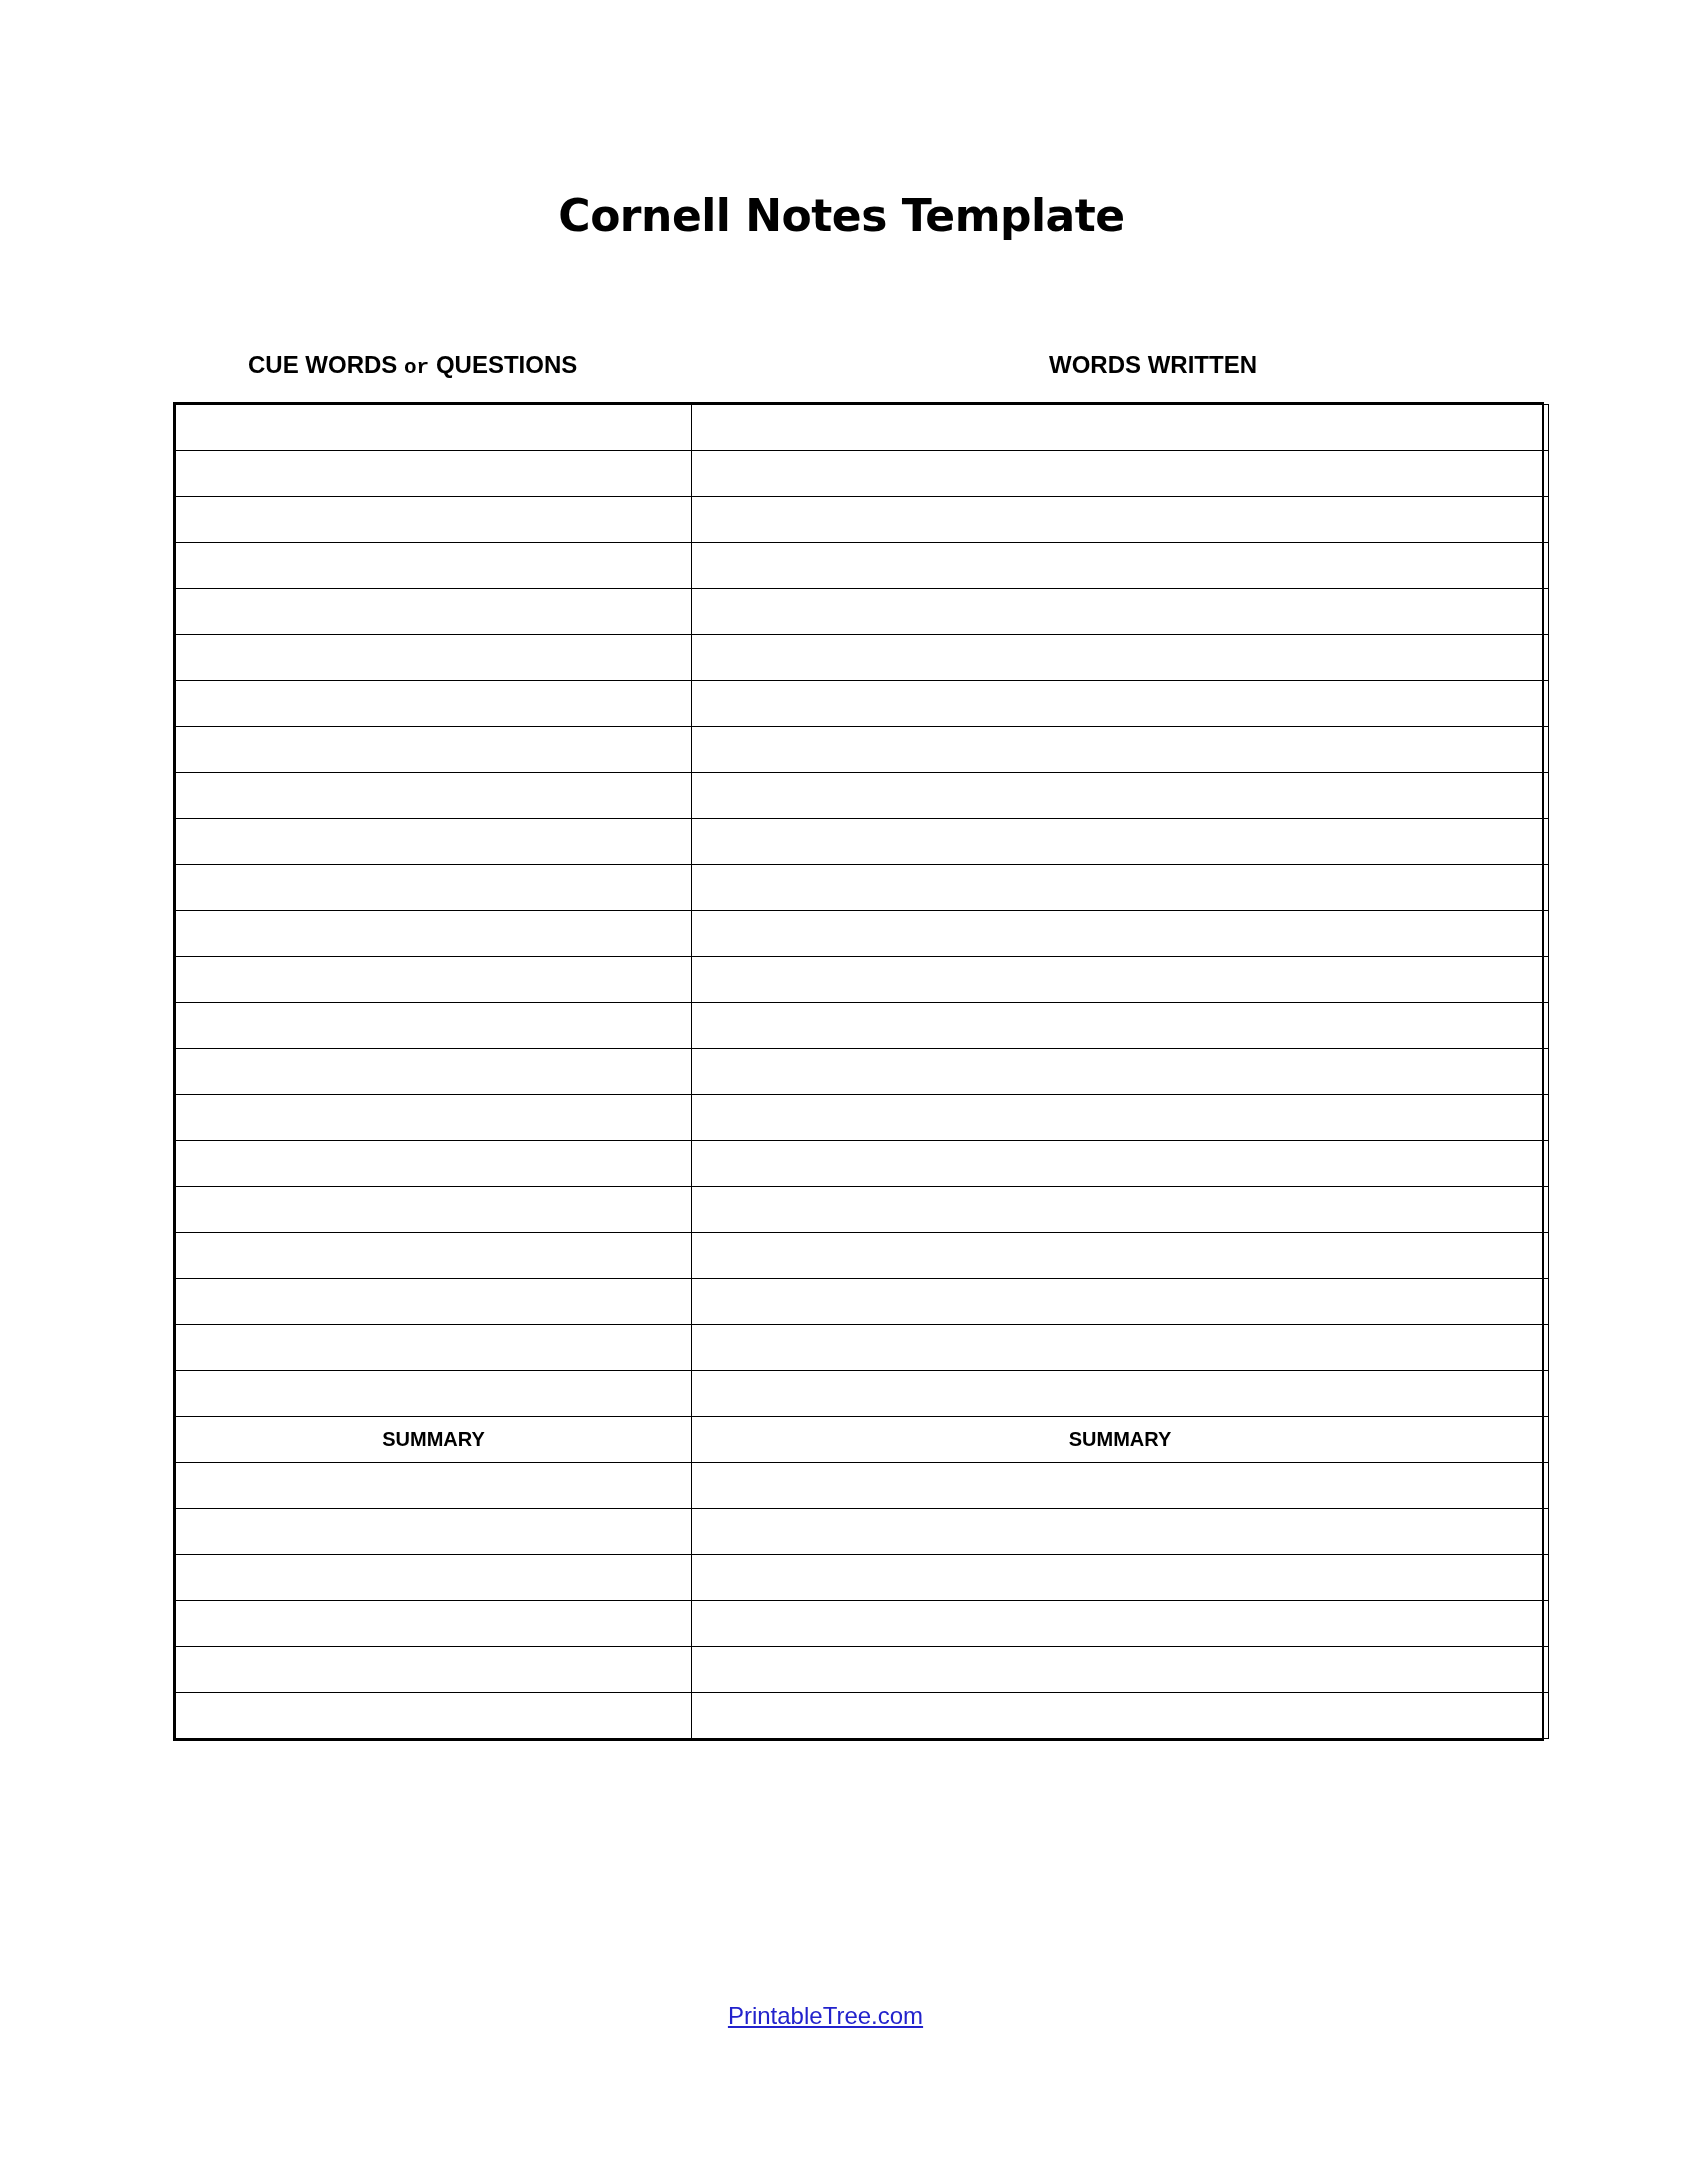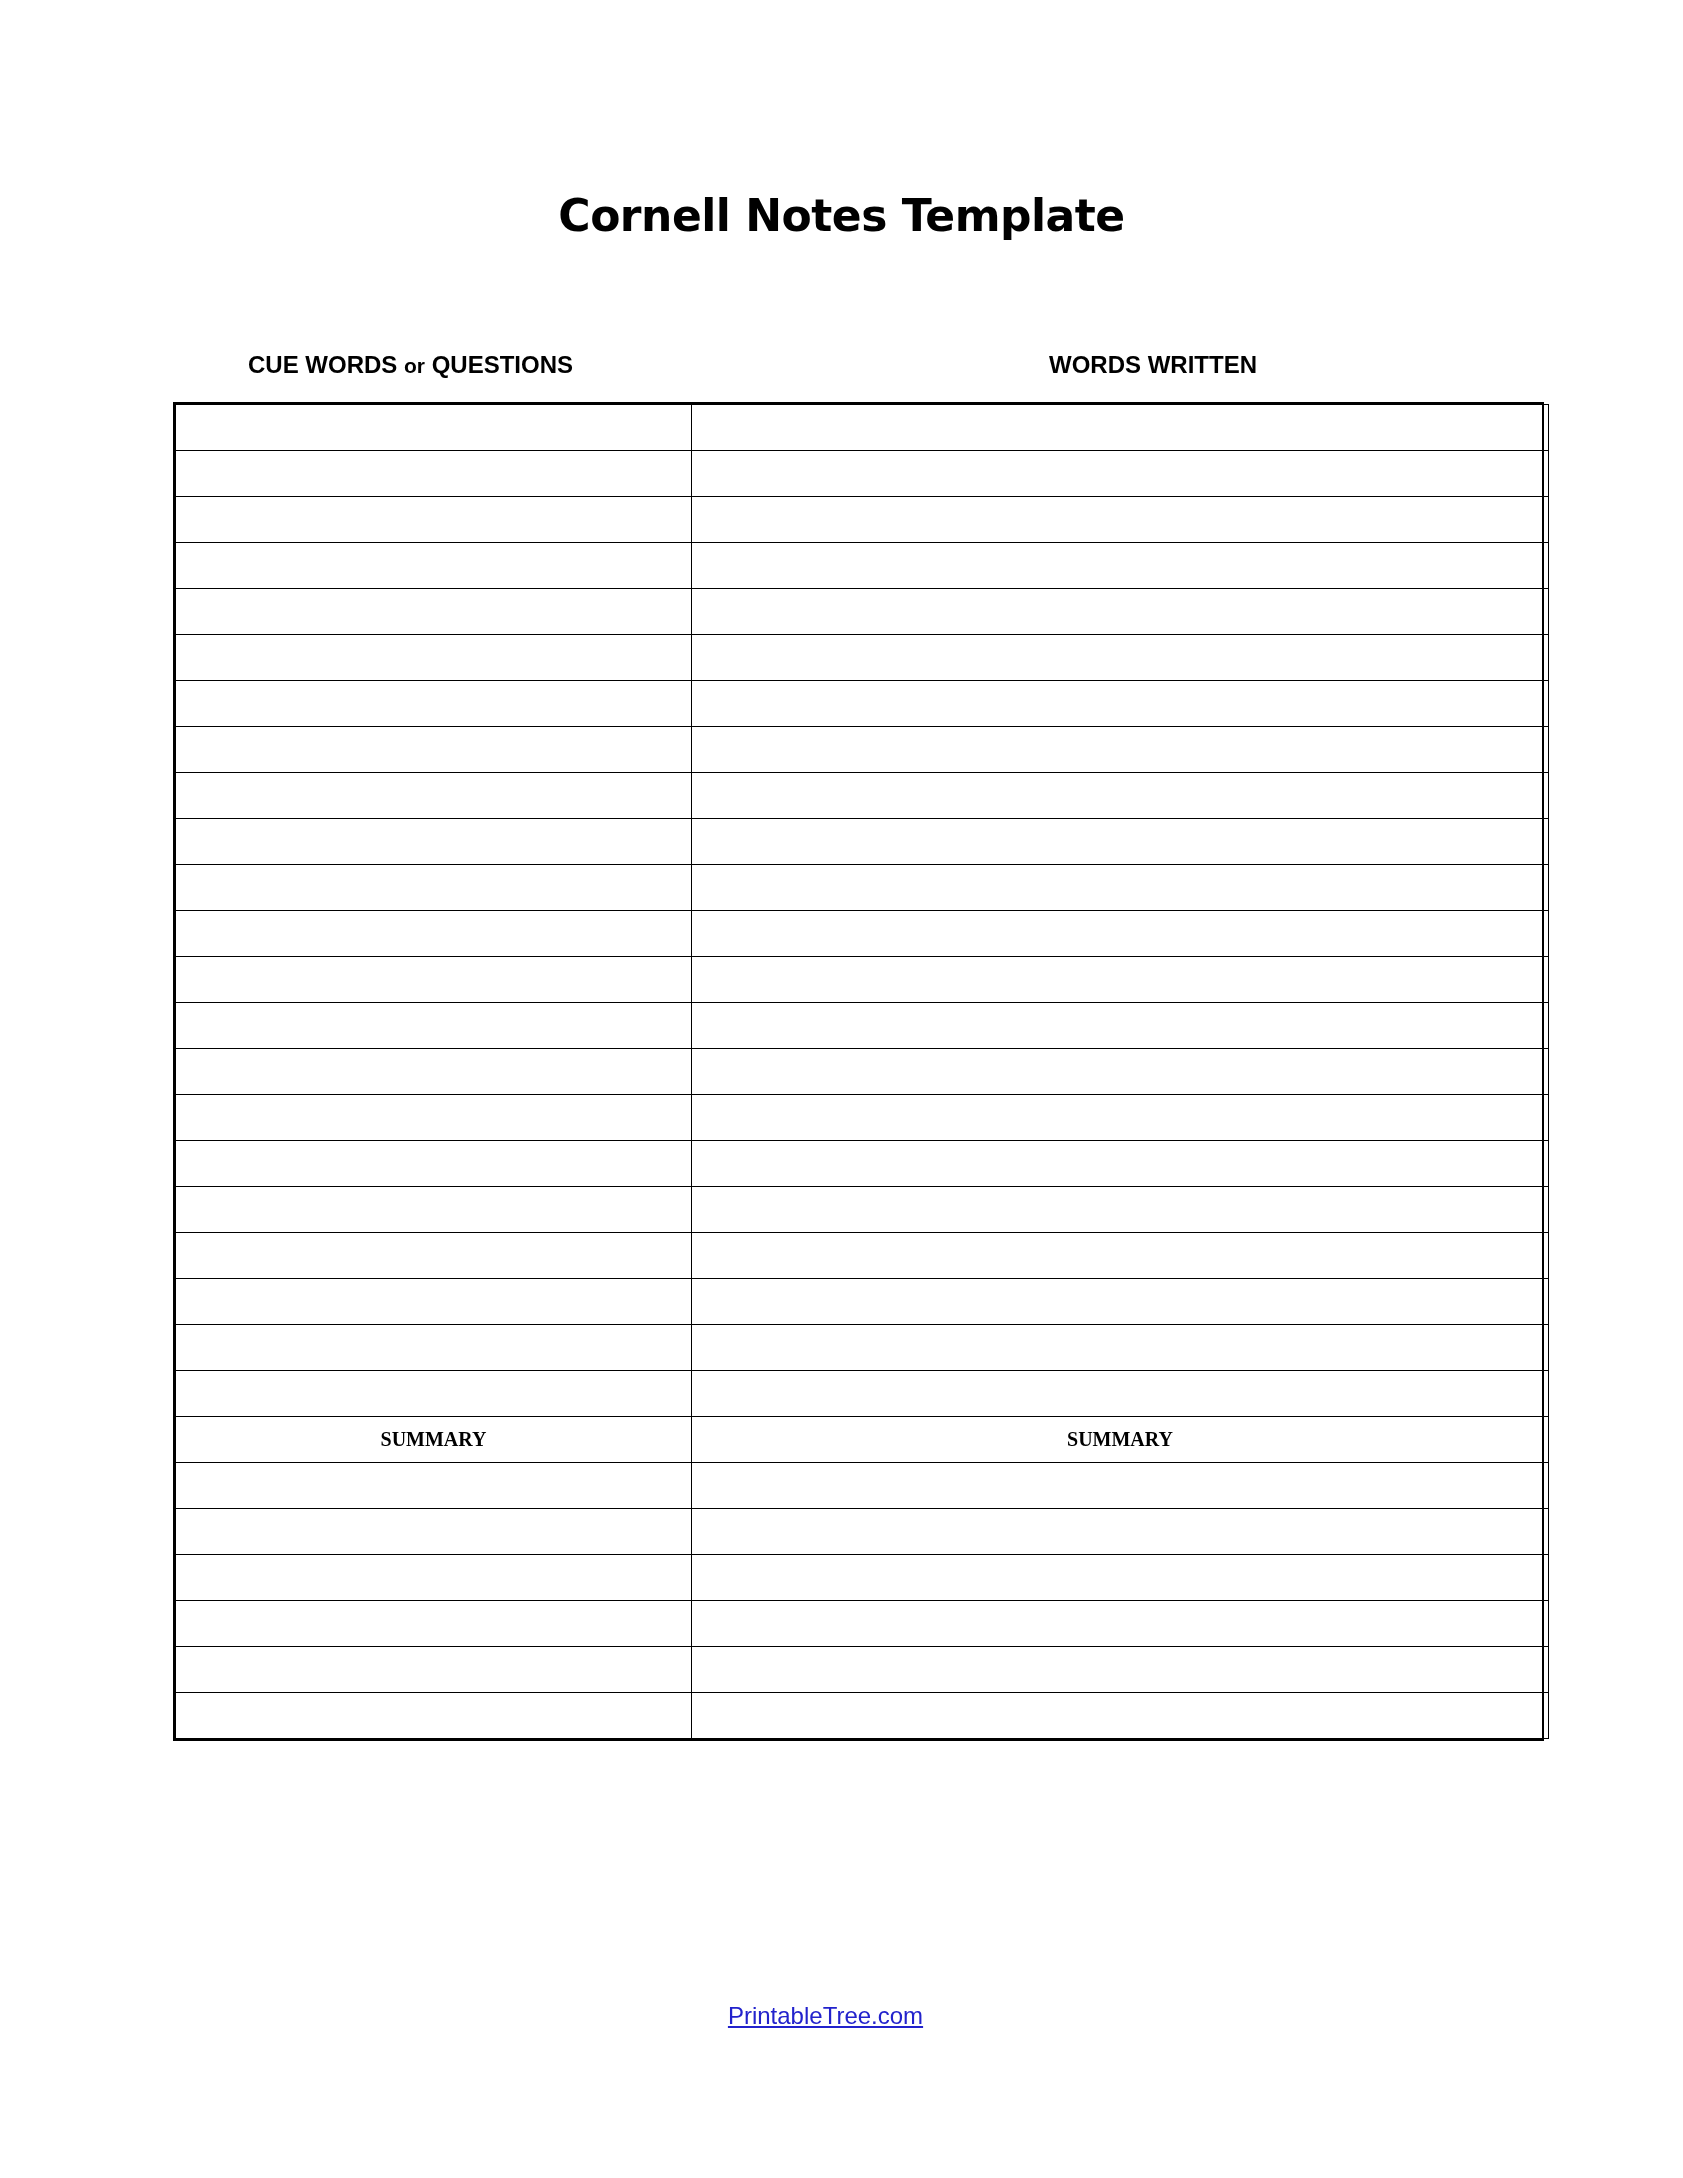--- a/index.html
+++ b/index.html
@@ -50,20 +50,21 @@
     font-weight: bold;
     font-family: "Liberation Sans", sans-serif;
     white-space: nowrap;
   }
   .col-header-cue {
     left: 75px;
     top: 0;
   }
   .col-header-cue .small {
     font-size: 21px;
+    font-family: Liberation Mono, monospace;
   }
   .col-header-notes {
     left: 876px;
     top: 0;
   }
 
   .grid {
     position: absolute;
     left: 173px;
     top: 402px;
@@ -86,21 +87,21 @@
   td.cue-col { width: 515px; }
   td.notes-col { width: 856px; }
 
   td.first-row { height: 65px; }
 
   td.summary-cell {
     text-align: center;
     font-size: 20px;
     font-weight: bold;
     height: 51px;
-    font-family: Liberation Serif, serif;
+    font-family: Liberation Sans, sans-serif;
   }
 
   .footer-link {
     position: absolute;
     left: 0;
     top: 2002px;
     width: 1651px;
     text-align: center;
     font-size: 24px;
   }

